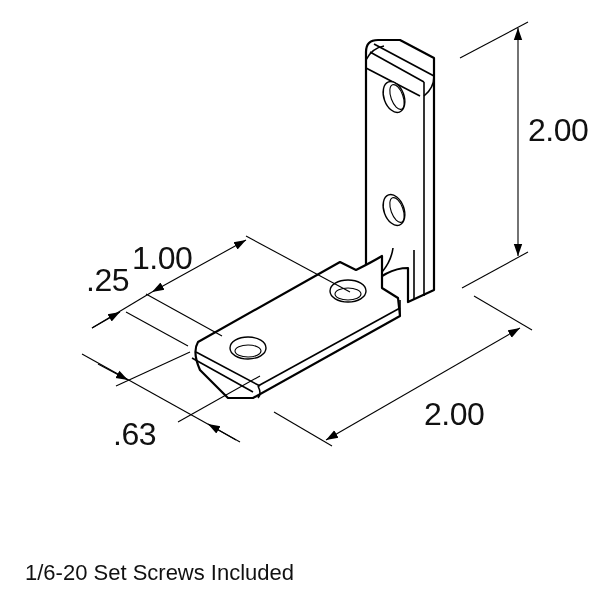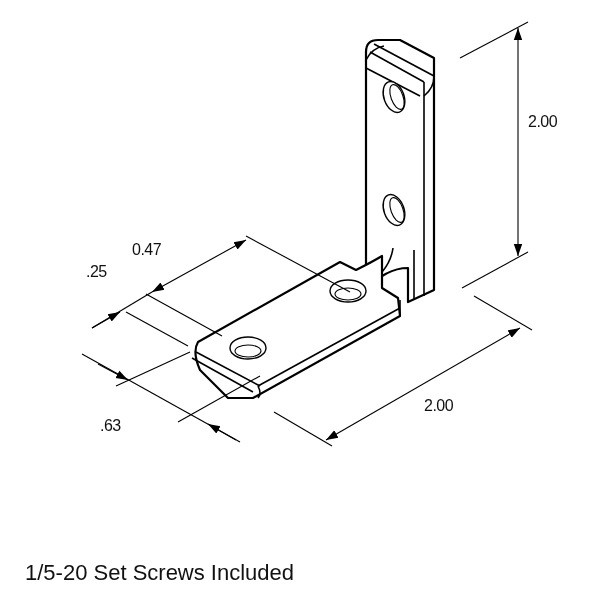--- a/index.html
+++ b/index.html
@@ -1,18 +1,18 @@
 <!DOCTYPE html>
 <html><head>
   <meta charset="utf-8">
   <style>
     html, body { margin: 0; padding: 0; background: #ffffff; }
     body { width: 600px; height: 616px; position: relative; overflow: hidden; font-family: "Liberation Sans", sans-serif; }
     #drawing { position: absolute; left: 0; top: 0; width: 600px; height: 616px; }
-    .dim-label { position: absolute; font-family: "Liberation Sans", sans-serif; font-size: 16px; color: #111; letter-spacing: -0.5px; line-height: 1; text-align: right; }
+    .dim-label { position: absolute; font-family: "Liberation Sans", sans-serif; font-size: 32px; color: #111; letter-spacing: -0.5px; line-height: 1; text-align: right; }
     .caption { position: absolute; left: 25px; top: 562px; font-family: "Liberation Sans", sans-serif; font-size: 22px; color: #111; line-height: 1; }
     .part { fill: #fff; stroke: #000; stroke-width: 2.2; stroke-linejoin: round; }
     .edge { fill: none; stroke: #000; stroke-width: 1.6; }
     .thin { fill: none; stroke: #000; stroke-width: 1.1; }
     .hole { fill: #fff; stroke: #000; stroke-width: 1.4; }
   </style>
 </head>
 <body>
 
 <svg id="drawing" viewBox="0 0 600 616" xmlns="http://www.w3.org/2000/svg">
@@ -81,17 +81,17 @@
     <line class="thin" x1="82" y1="354" x2="240" y2="442"></line>
     <line class="thin" x1="116" y1="386" x2="190" y2="352"></line>
     <line class="thin" x1="178" y1="422" x2="260" y2="376"></line>
     <line class="thin" x1="98" y1="364" x2="128" y2="380" marker-end="url(#arr)"></line>
     <line class="thin" x1="236" y1="440" x2="208" y2="424" marker-end="url(#arr)"></line>
   </g>
 </svg>
 
 <div class="dim-label" style="left:528px; top:114px;">2.00</div>
 <div class="dim-label" style="left:424px; top:398px;">2.00</div>
-<div class="dim-label" style="left:132px; top:242px;">0.47</div>
+<div class="dim-label" style="left:132px; top:242px;">1.00</div>
 <div class="dim-label" style="left:86px; top:264px;">.25</div>
-<div class="dim-label" style="left:100px; top:418px;">.63</div>
+<div class="dim-label" style="left:113px; top:418px;">.63</div>
 
-<div class="caption">1/5-20 Set Screws Included</div>
+<div class="caption">1/6-20 Set Screws Included</div>
 
 </body></html>

